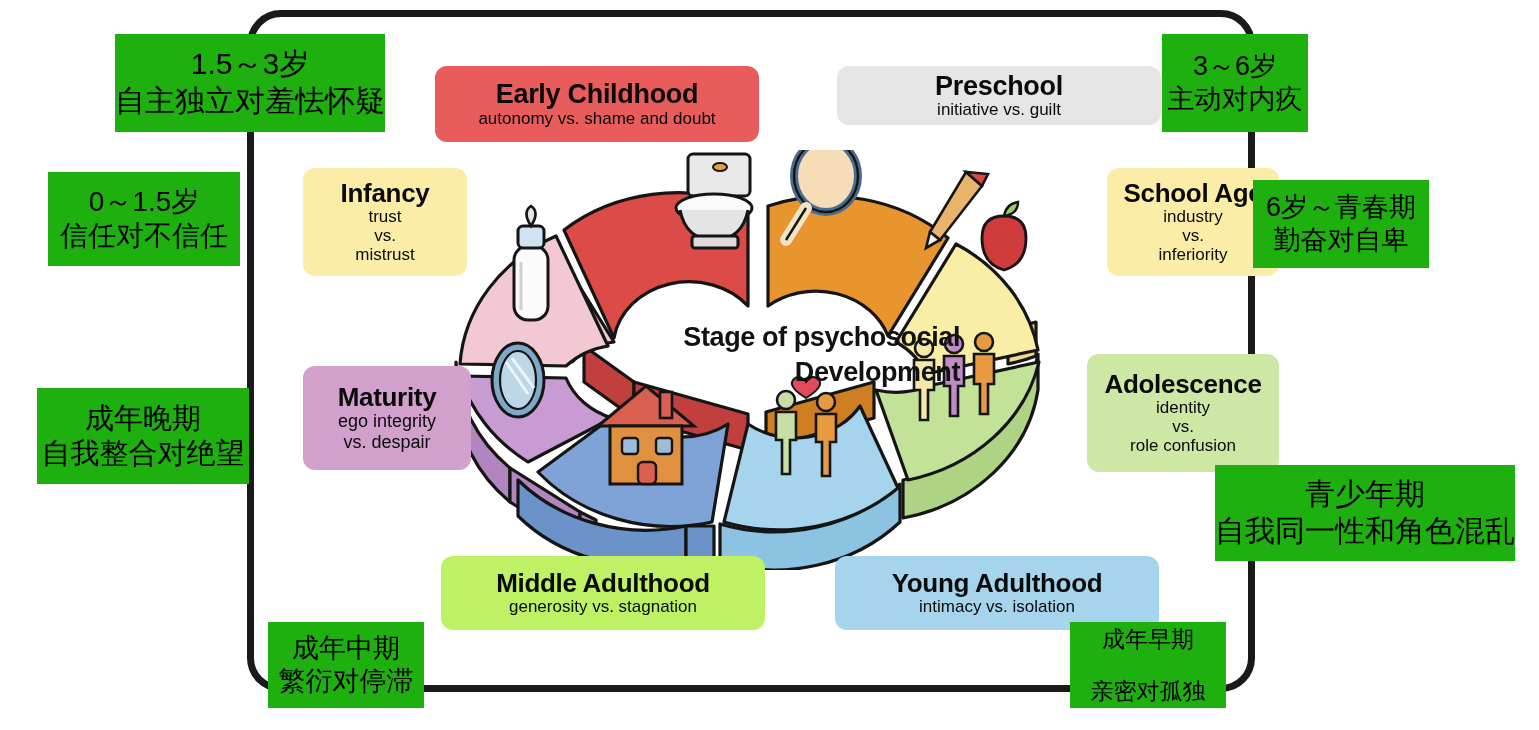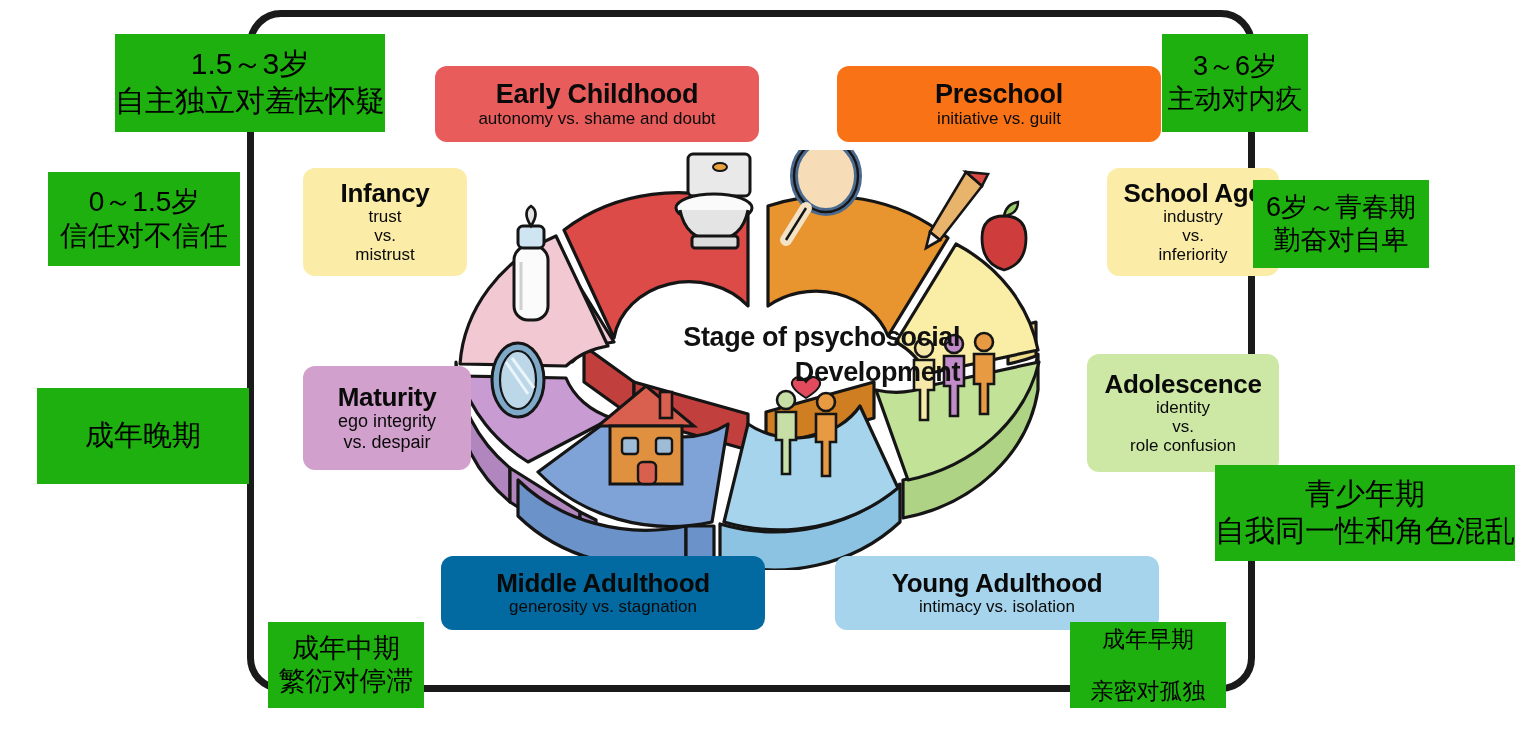--- a/index.html
+++ b/index.html
@@ -160,21 +160,21 @@
   <div class="ctr-title">
     <div>Stage of psychosocial</div>
     <div>Development</div>
   </div>
 
   <div class="card" style="left:398px;top:66px;width:324px;height:76px;background:#E85C5C;">
     <div class="ttl" style="font-size:27px;">Early Childhood</div>
     <div class="sub" style="font-size:17px;">autonomy vs. shame and doubt</div>
   </div>
 
-  <div class="card" style="left:800px;top:66px;width:324px;height:76px;background:#f97316;">
+  <div class="card" style="left:800px;top:66px;width:324px;height:59px;background:#e5e5e5;">
     <div class="ttl" style="font-size:27px;">Preschool</div>
     <div class="sub" style="font-size:17px;">initiative vs. guilt</div>
   </div>
 
   <div class="card" style="left:266px;top:168px;width:164px;height:108px;background:#FBEDA8;white-space:pre-line;">
     <div class="ttl" style="font-size:26px;">Infancy</div>
     <div class="sub" style="font-size:17px;white-space:pre-line;">trust
 vs.
 mistrust</div>
   </div>
@@ -192,21 +192,21 @@
 vs. despair</div>
   </div>
 
   <div class="card" style="left:1050px;top:354px;width:192px;height:118px;background:#CDE8A4;">
     <div class="ttl" style="font-size:26px;">Adolescence</div>
     <div class="sub" style="font-size:17px;white-space:pre-line;">identity
 vs.
 role confusion</div>
   </div>
 
-  <div class="card" style="left:404px;top:556px;width:324px;height:74px;background:#0369a1;">
+  <div class="card" style="left:404px;top:556px;width:324px;height:74px;background:#bef264;">
     <div class="ttl" style="font-size:26px;">Middle Adulthood</div>
     <div class="sub" style="font-size:17px;">generosity vs. stagnation</div>
   </div>
 
   <div class="card" style="left:798px;top:556px;width:324px;height:74px;background:#A6D4EC;">
     <div class="ttl" style="font-size:26px;">Young Adulthood</div>
     <div class="sub" style="font-size:17px;">intimacy vs. isolation</div>
   </div>
 
   <div class="zh" style="left:115px;top:34px;width:270px;height:98px;font-size:30px;">
@@ -224,20 +224,21 @@
     <div class="l2">信任对不信任</div>
   </div>
 
   <div class="zh" style="left:1253px;top:180px;width:176px;height:88px;font-size:27px;">
     <div class="l1">6岁～青春期</div>
     <div class="l2">勤奋对自卑</div>
   </div>
 
   <div class="zh" style="left:37px;top:388px;width:212px;height:96px;font-size:29px;">
     <div class="l1">成年晚期</div>
+    <div class="l2">自我整合对绝望</div>
   </div>
 
   <div class="zh" style="left:1215px;top:465px;width:300px;height:96px;font-size:30px;">
     <div class="l1">青少年期</div>
     <div class="l2">自我同一性和角色混乱</div>
   </div>
 
   <div class="zh" style="left:268px;top:622px;width:156px;height:86px;font-size:27px;">
     <div class="l1">成年中期</div>
     <div class="l2">繁衍对停滞</div>

